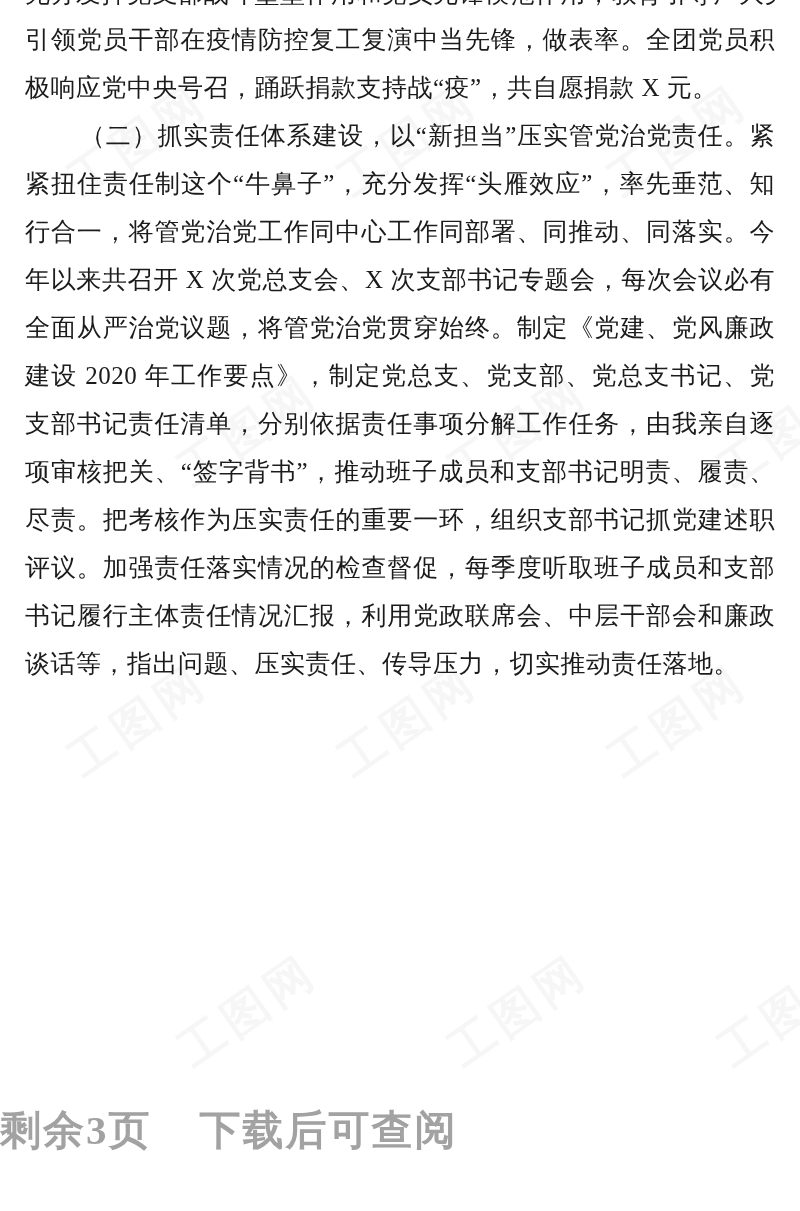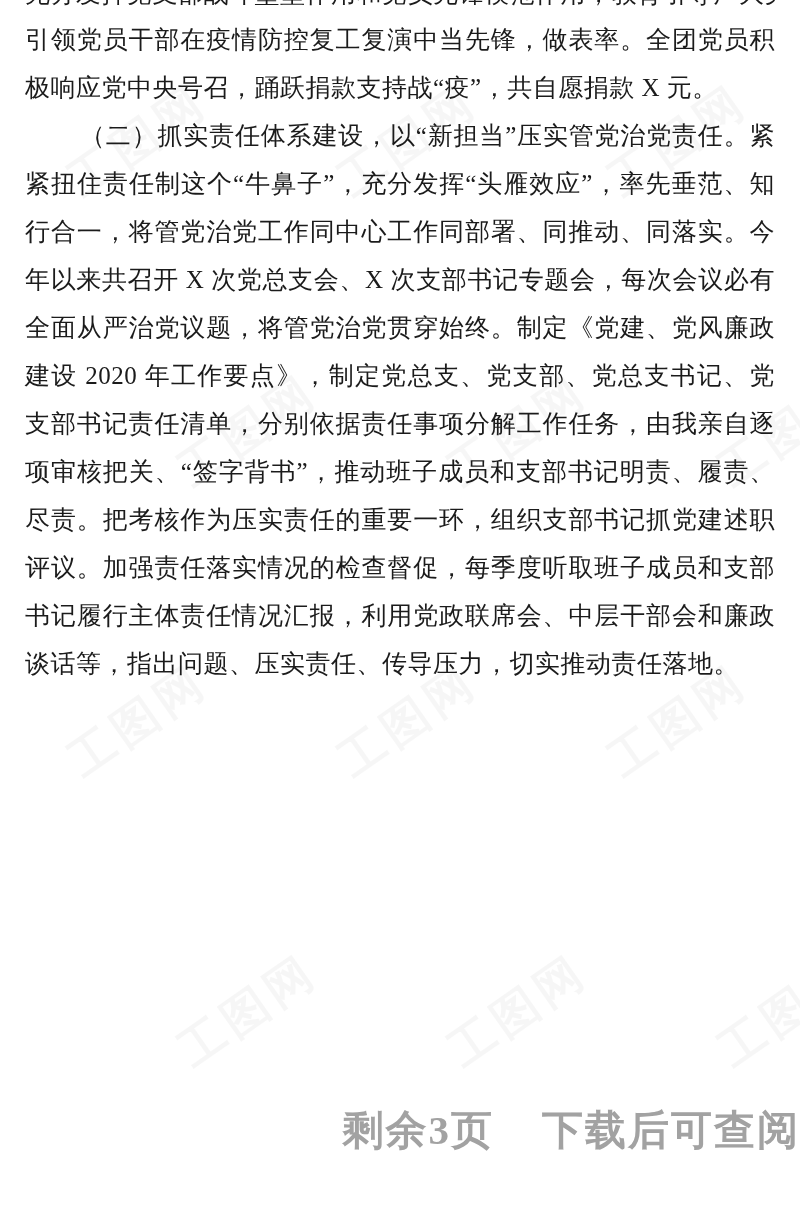--- a/index.html
+++ b/index.html
@@ -63,21 +63,21 @@
     margin-top: 7px;
   }
   .doc p.indent {
     text-indent: 2.2em;
   }
   .footer-banner {
     position: absolute;
     left: 0;
     right: 0;
     top: 1103px;
-    text-align: right;
+    text-align: left;
     z-index: 1;
     font-weight: bold;
     font-size: 41px;
     color: #a2a2a2;
     letter-spacing: 2px;
     white-space: nowrap;
   }
   .footer-banner .gap {
     display: inline-block;
     width: 48px;

